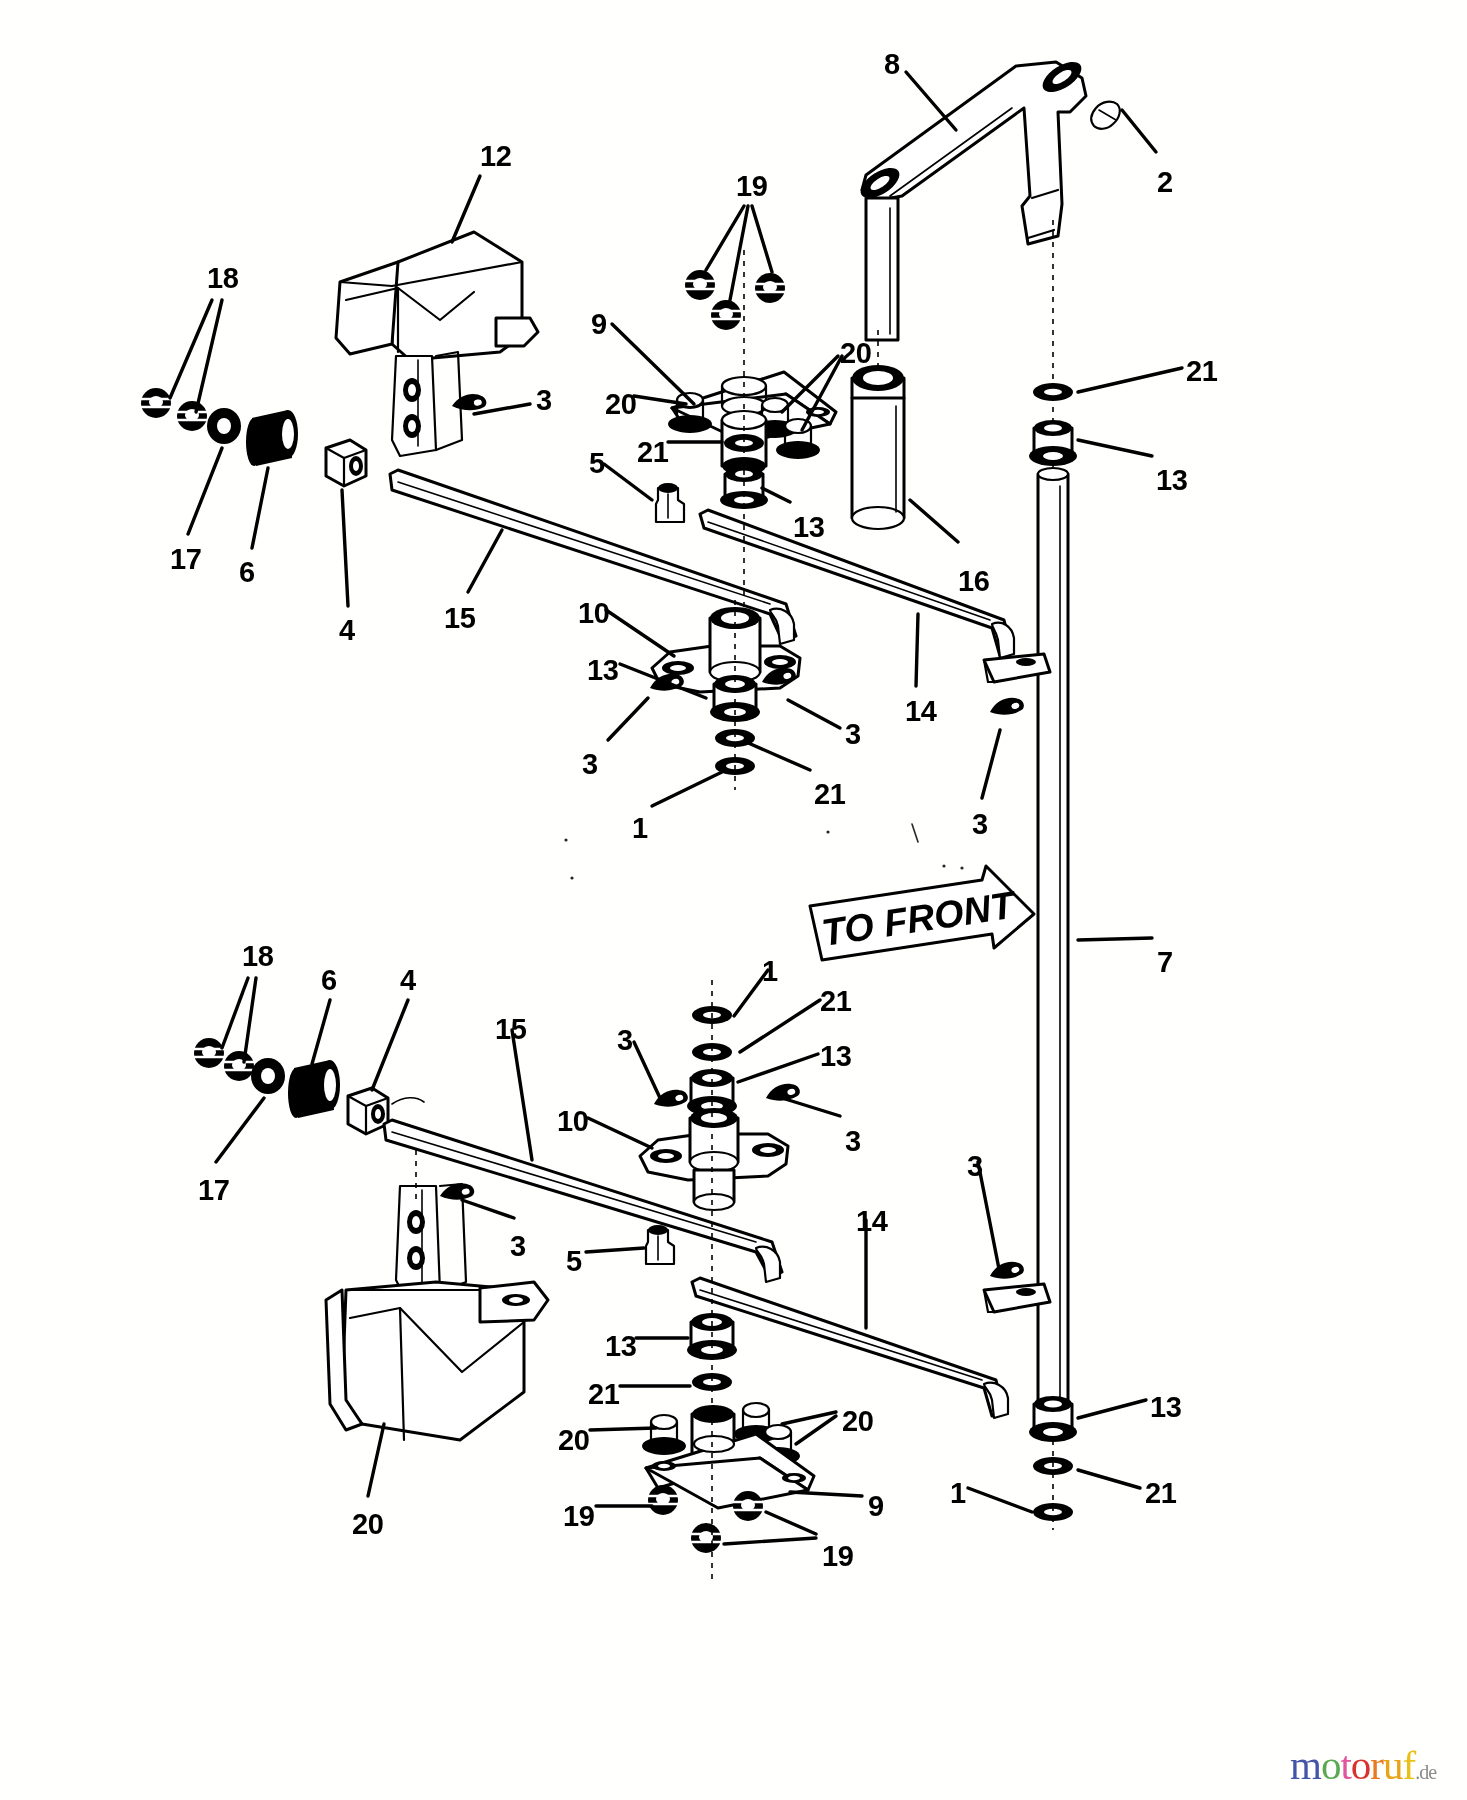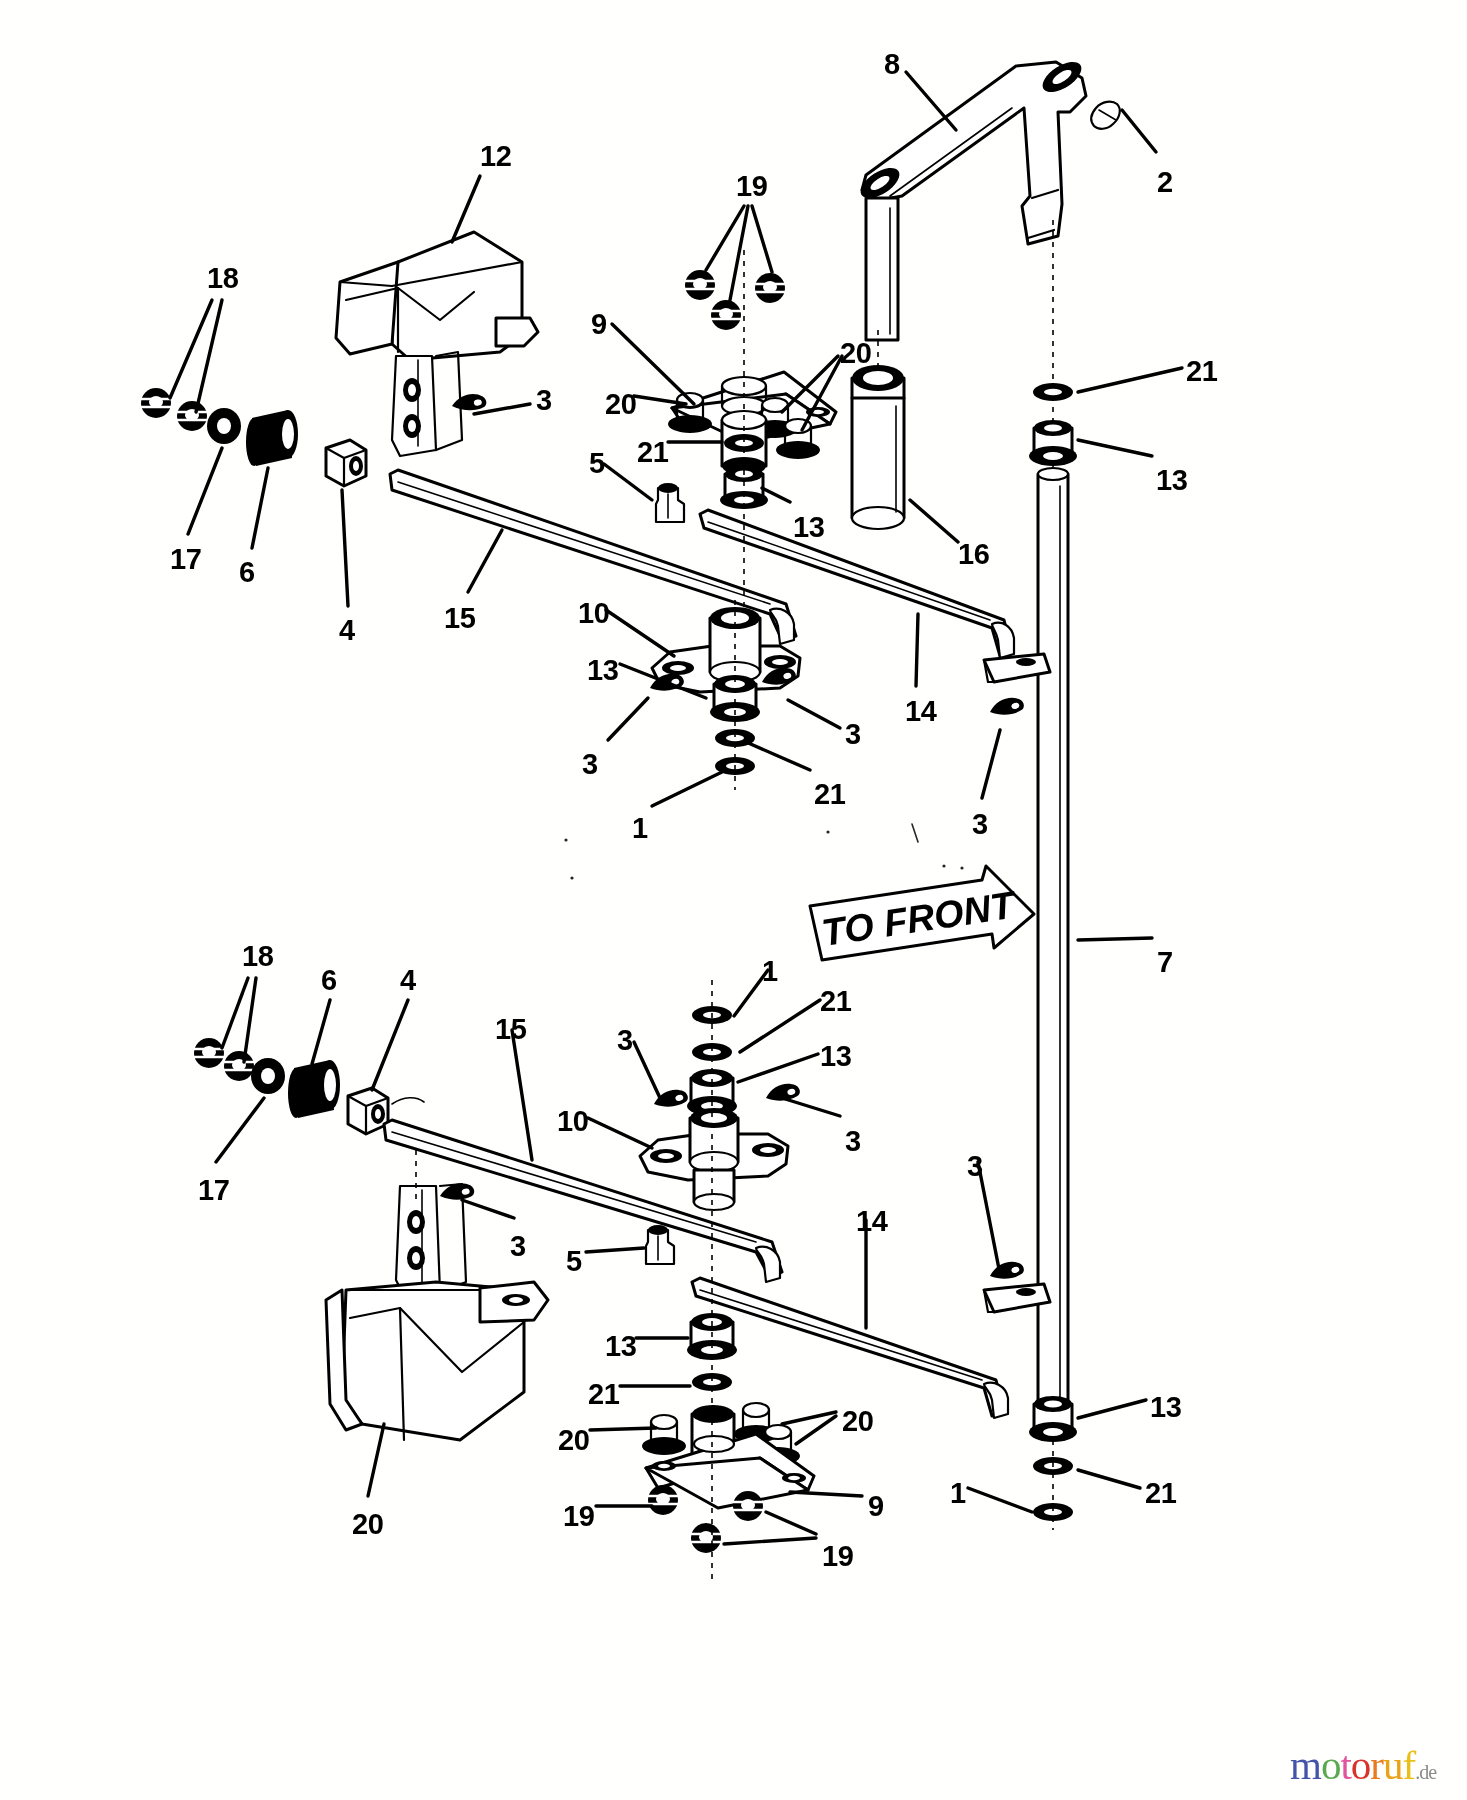--- a/index.html
+++ b/index.html
@@ -570,21 +570,21 @@
   <div class="callout" style="left:591px;top:308px;">9</div>
   <div class="callout" style="left:605px;top:388px;">20</div>
   <div class="callout" style="left:840px;top:337px;">20</div>
   <div class="callout" style="left:637px;top:436px;">21</div>
   <div class="callout" style="left:589px;top:447px;">5</div>
   <div class="callout" style="left:793px;top:511px;">13</div>
   <div class="callout" style="left:884px;top:48px;">8</div>
   <div class="callout" style="left:1157px;top:166px;">2</div>
   <div class="callout" style="left:1186px;top:355px;">21</div>
   <div class="callout" style="left:1156px;top:464px;">13</div>
-  <div class="callout" style="left:958px;top:538px;">16</div>
+  <div class="callout" style="left:958px;top:565px;">16</div>
   <div class="callout" style="left:578px;top:597px;">10</div>
   <div class="callout" style="left:587px;top:654px;">13</div>
   <div class="callout" style="left:582px;top:748px;">3</div>
   <div class="callout" style="left:845px;top:718px;">3</div>
   <div class="callout" style="left:632px;top:812px;">1</div>
   <div class="callout" style="left:814px;top:778px;">21</div>
   <div class="callout" style="left:905px;top:695px;">14</div>
   <div class="callout" style="left:972px;top:808px;">3</div>
   <div class="callout" style="left:1157px;top:946px;">7</div>
   <div class="callout" style="left:242px;top:940px;">18</div>

